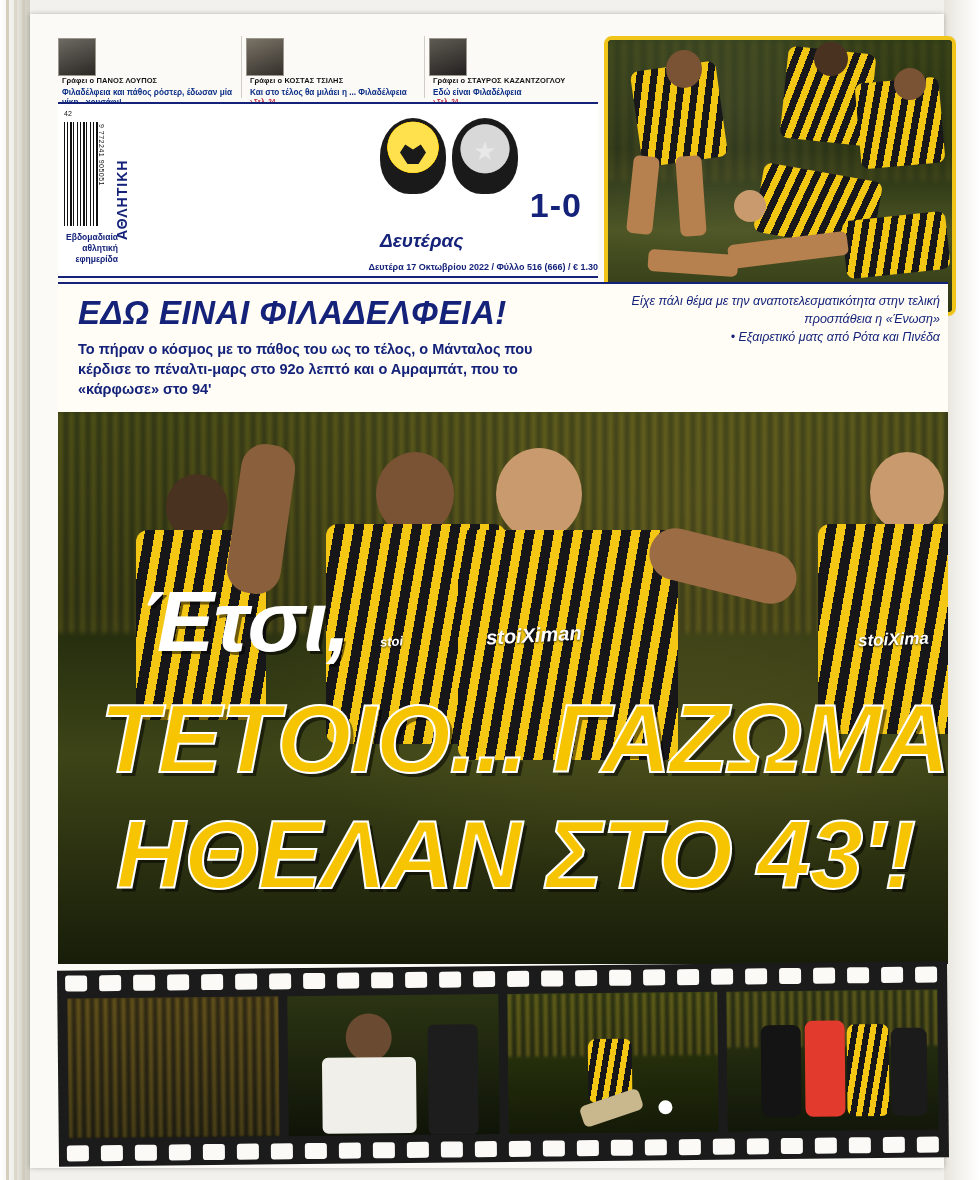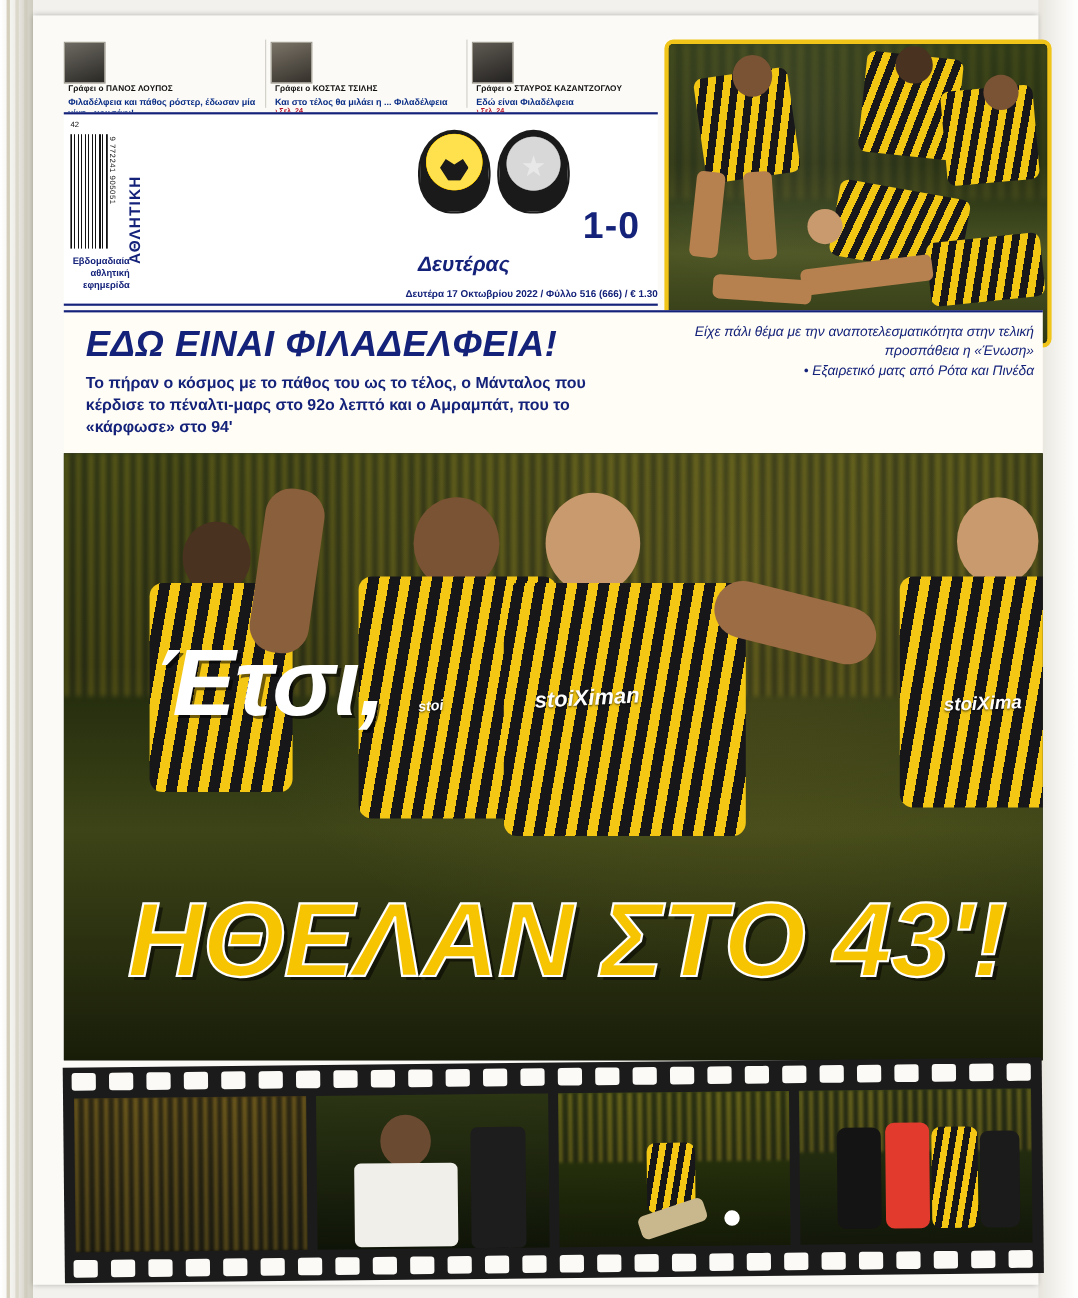--- a/index.html
+++ b/index.html
@@ -503,20 +503,21 @@
       <div class="player" style="left:590px; top:128px; width:150px; height:52px; background:#9c6c44; border-radius:26px; transform:rotate(14deg);"></div>
 
       <div class="player head light" style="left:812px; top:40px; width:74px; height:80px;"></div>
       <div class="player jersey" style="left:760px; top:112px; width:150px; height:210px;"></div>
 
       <div class="sponsor" style="left:322px; top:222px; transform:rotate(-4deg); font-size:13px;">stoi</div>
       <div class="sponsor" style="left:428px; top:212px; transform:rotate(-3deg); font-size:20px;">stoiXiman</div>
       <div class="sponsor" style="left:800px; top:218px; transform:rotate(-2deg); font-size:17px;">stoiXima</div>
 
       <div class="hl1">Έτσι,</div>
+      <div class="hl2">ΤΕΤΟΙΟ... ΓΑΖΩΜΑ</div>
       <div class="hl3">ΗΘΕΛΑΝ ΣΤΟ 43'!</div>
     </div>
 
     <div class="filmstrip">
       <div class="perf-row top">
         <div class="perf"></div>
           <div class="perf"></div>
           <div class="perf"></div>
           <div class="perf"></div>
         <div class="perf"></div>

